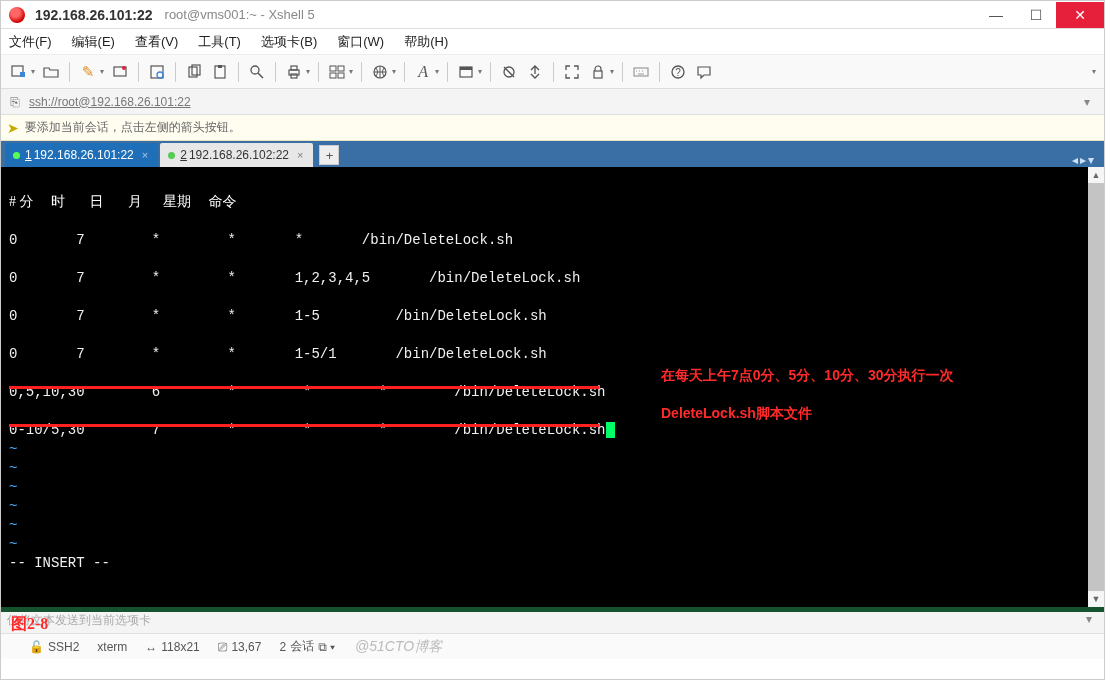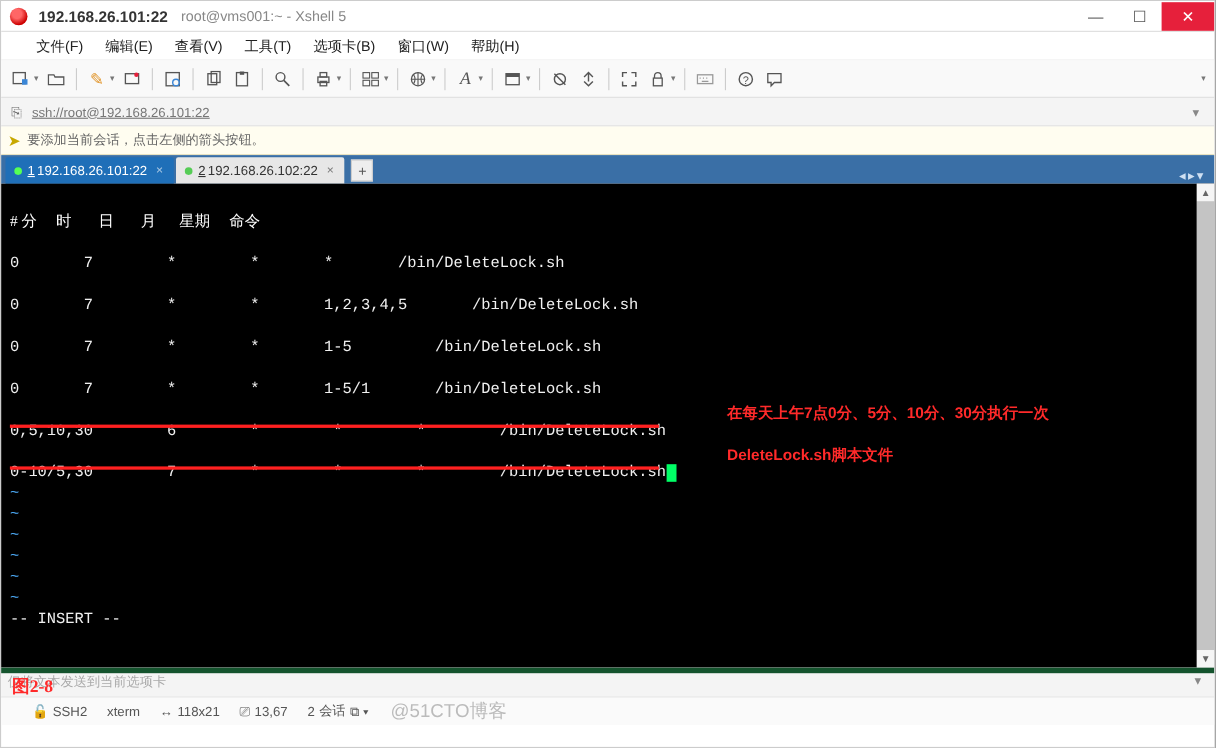--- a/index.html
+++ b/index.html
@@ -8,21 +8,21 @@
   
   .titlebar { height: 28px; background: #fff; display: flex; align-items: center; padding: 0 0 0 8px; border-bottom: 1px solid #ddd; }
   .appicon { width: 16px; height: 16px; background: radial-gradient(circle at 40% 35%, #ff6666 30%, #cc0000 70%); border-radius: 50%; margin-right: 10px; }
   .title-ip { font-weight: bold; font-size: 14px; color: #333; }
   .title-rest { color: #888; font-size: 13px; margin-left: 12px; }
   .winbtns { margin-left: auto; display: flex; }
   .winbtn { width: 40px; height: 26px; display: flex; align-items: center; justify-content: center; font-size: 14px; color: #555; }
   .winbtn.close { background: #e6203b; color: #fff; width: 48px; }
   
   
-  .menubar { height: 26px; display: flex; align-items: center; padding: 0 24px; gap: 4px; border-bottom: 1px solid #eee; }
+  .menubar { height: 26px; display: flex; align-items: center; padding: 0 0; gap: 4px; border-bottom: 1px solid #eee; }
   .menuitem { padding: 3px 8px; color: #222; font-size: 13px; }
   
   
   .toolbar { height: 34px; display: flex; align-items: center; padding: 0 6px; gap: 2px; background: #f9f9f9; border-bottom: 1px solid #ddd; }
   .tbbtn { width: 24px; height: 24px; display: flex; align-items: center; justify-content: center; color: #555; font-size: 15px; border-radius: 2px; }
   .tbsep { width: 1px; height: 20px; background: #ccc; margin: 0 4px; }
   .tbdrop { font-size: 8px; color: #777; margin-left: -2px; margin-right: 2px; }
   .tbright { margin-left: auto; }
   
   
@@ -65,21 +65,21 @@
   
   .sendbar { height: 26px; display: flex; align-items: flex-start; padding: 0 6px; background: #f4f4f4; border-top: 5px solid #14532d; position: relative; }
   .sendinput { flex: 1; color: #aaa; font-size: 12px; }
   .senddrop { width: 18px; text-align: center; color: #888; }
   .figlabel { position: absolute; left: 10px; top: 2px; color: #ff2a2a; font-weight: bold; font-size: 16px; font-family: "Microsoft YaHei"; }
   
   
   .statusbar { height: 26px; display: flex; align-items: center; padding: 0 10px; background: #fafafa; border-top: 1px solid #e0e0e0; font-size: 12px; color: #444; }
   .statleft { flex: 1; }
   .statitem { margin-left: 18px; color: #555; display: inline-flex; align-items: center; gap: 4px; }
-  .watermark { color: #bbb; margin-left: 20px; font-size: 17px; }
+  .watermark { color: #bbb; margin-left: 20px; font-size: 14px; font-style: italic; }
   
   svg.ico { width: 16px; height: 16px; }
 </style>
 </head>
 <body>
 
 <div class="titlebar">
   <div class="appicon"></div>
   <span class="title-ip">192.168.26.101:22</span>
   <span class="title-rest">root@vms001:~ - Xshell 5</span>

